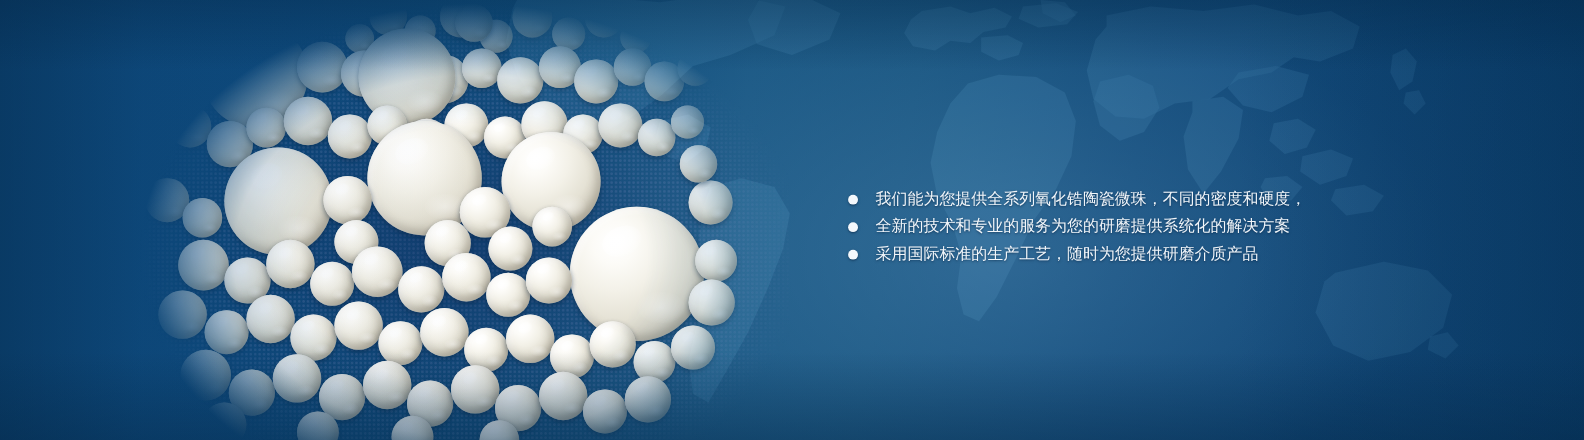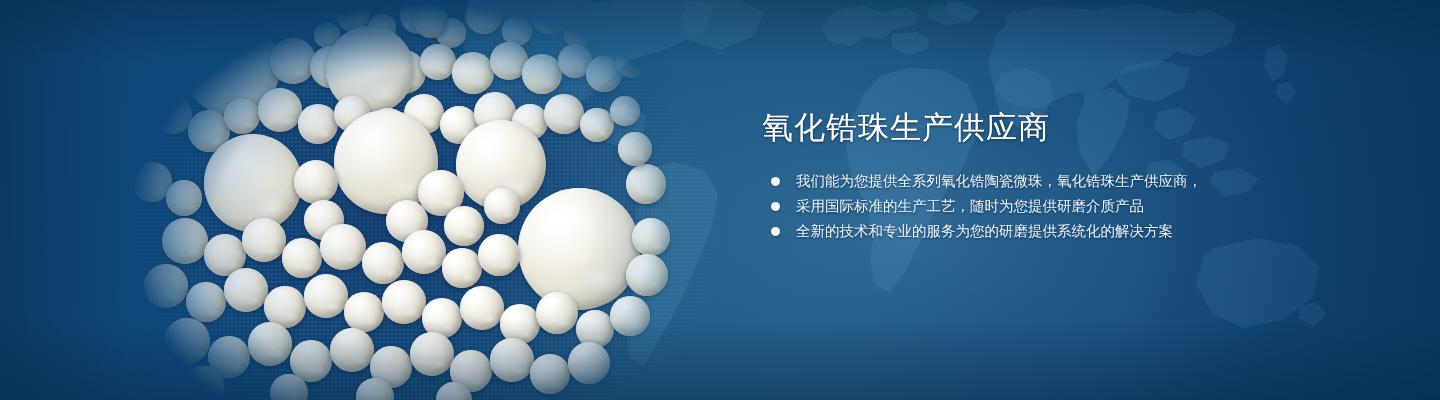--- a/index.html
+++ b/index.html
@@ -288,35 +288,34 @@
       <span class="bead" style="left:152px;top:382px;width:38px;height:38px;"></span>
       <span class="bead" style="left:238px;top:386px;width:38px;height:38px;"></span>
       <span class="bead" style="left:318px;top:390px;width:36px;height:36px;"></span>
     </div>
   </div>
 
   <div class="bg-vignette"></div>
 
   <div class="content">
 
-    <div class="headline">氧化锆珠生产供应商</div>
 
     <ul class="bullets">
 
       <li class="bullet">
         <span class="dot"></span>
-        <span class="line">我们能为您提供全系列氧化锆陶瓷微珠，氧化锆珠生产供应商，</span>
+        <span class="line">我们能为您提供全系列氧化锆陶瓷微珠，不同的密度和硬度，</span>
+      </li>
+
+      <li class="bullet">
+        <span class="dot"></span>
+        <span class="line">全新的技术和专业的服务为您的研磨提供系统化的解决方案</span>
       </li>
 
       <li class="bullet">
         <span class="dot"></span>
         <span class="line">采用国际标准的生产工艺，随时为您提供研磨介质产品</span>
       </li>
 
-      <li class="bullet">
-        <span class="dot"></span>
-        <span class="line">全新的技术和专业的服务为您的研磨提供系统化的解决方案</span>
-      </li>
-
     </ul>
   </div>
 
 </div>
 
 </body></html>

